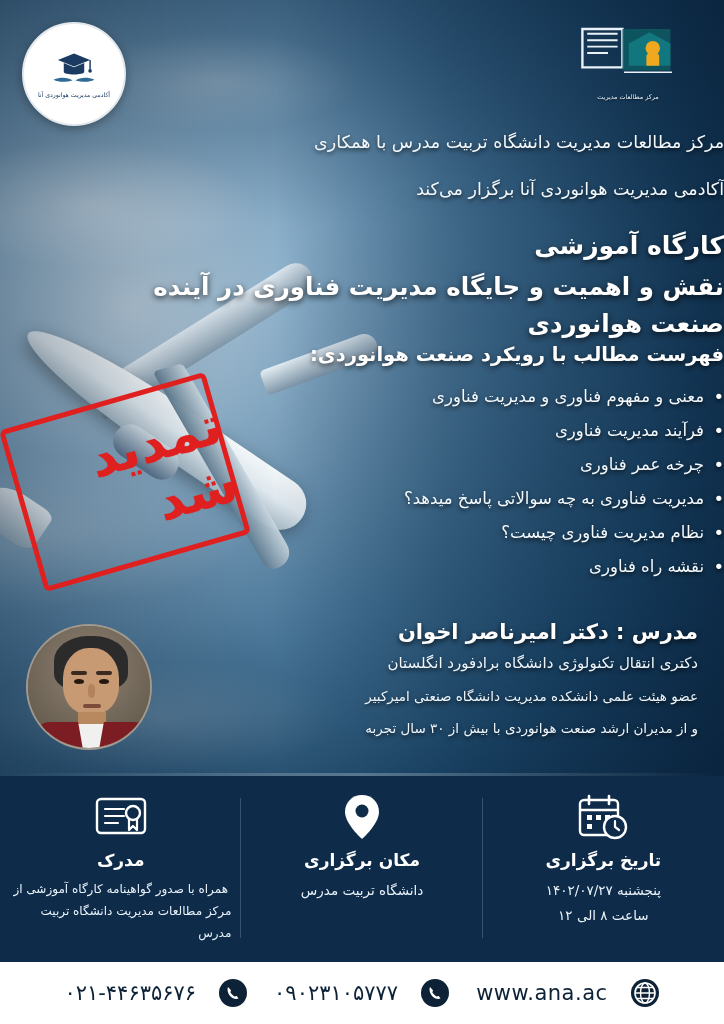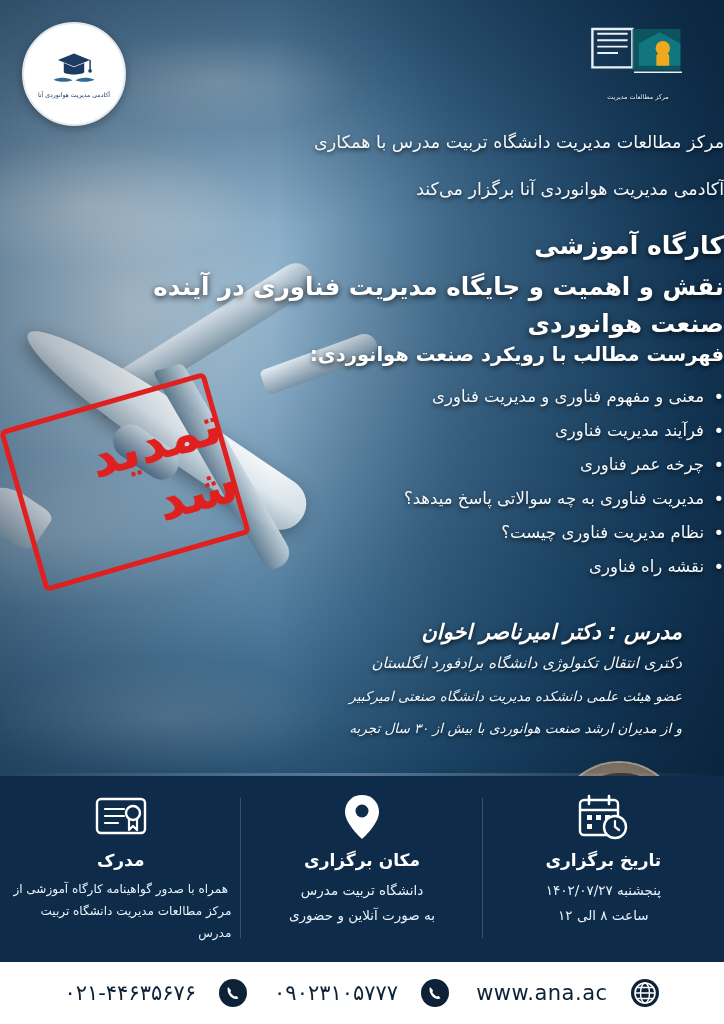--- a/index.html
+++ b/index.html
@@ -93,21 +93,21 @@
     width: 104px; height: 104px;
     background: #fff;
     border-radius: 50%;
     border: 2px solid #e3e8ec;
     display: flex; flex-direction: column; align-items: center; justify-content: center;
     box-shadow: 0 3px 10px rgba(0,0,0,0.3);
   }
   .logo-left .crest { width: 44px; height: 38px; }
   .logo-left .lbl { font-size: 6.2px; color: #1b3b63; margin-top: 3px; line-height: 1.5; text-align: center; }
   .logo-right {
-    position: absolute; right: 22px; top: 16px;
+    position: absolute; right: 32px; top: 16px;
     width: 128px; height: 104px;
     display: flex; flex-direction: column; align-items: center; justify-content: flex-start;
   }
   .logo-right .mark { width: 104px; height: 74px; }
   .logo-right .lbl { font-size: 6.4px; color: #eaf2f8; margin-top: 3px; line-height: 1.5; text-align: center; text-shadow: 0 1px 2px rgba(0,0,0,.6); }
 
   
   .content {
     position: absolute; right: 0; top: 126px;
     width: 640px;
@@ -163,25 +163,24 @@
   .stamp .txt {
     position: absolute; inset: 0;
     display: flex; align-items: center; justify-content: center;
     color: #e01f1f; font-size: 52px; font-weight: bold;
     letter-spacing: -1px;
     text-shadow: 0 0 1px rgba(224,31,31,.4);
   }
 
   
   .speaker {
-    position: absolute; right: 42px; top: 620px;
+    position: absolute; right: 26px; top: 620px;
     width: 672px;
-    display: flex; flex-direction: column; align-items: flex-start; gap: 16px;
+    display: flex; align-items: flex-start; gap: 16px;
     direction: rtl;
-    font-style: italic;
   }
   .speaker .texts { flex: 1; text-align: right; }
   .speaker .name {
     font-size: 21px; font-weight: bold; color: #ffffff;
     text-shadow: 0 2px 5px rgba(0,0,0,.75);
   }
   .speaker .l {
     font-size: 15px; color: #eef6fb; line-height: 1.95; margin-top: 5px;
     text-shadow: 0 2px 4px rgba(0,0,0,.7);
   }
@@ -365,21 +364,20 @@
 
     <div class="cell">
       <div class="ico">
         <svg width="40" height="50" viewBox="0 0 40 50">
           <path d="M20 3 C10 3 3 10.5 3 20 C3 32 20 47 20 47 C20 47 37 32 37 20 C37 10.5 30 3 20 3 Z" fill="#ffffff"></path>
           <circle cx="20" cy="19" r="6.5" fill="#0e2b4a"></circle>
         </svg>
       </div>
       <div class="h">مکان برگزاری</div>
       <div class="t">دانشگاه تربیت مدرس</div>
-      <div class="t">به صورت آنلاین و حضوری</div>
     </div>
 
     <div class="cell">
       <div class="ico">
         <svg width="54" height="46" viewBox="0 0 54 46">
           <rect x="3" y="5" width="48" height="34" rx="4" fill="none" stroke="#ffffff" stroke-width="2.4"></rect>
           <path d="M11 15 H30 M11 22 H30 M11 29 H24" stroke="#ffffff" stroke-width="2.2" stroke-linecap="round"></path>
           <circle cx="39" cy="19" r="7" fill="none" stroke="#ffffff" stroke-width="2.4"></circle>
           <path d="M35 25 L35 36 L39 32 L43 36 L43 25" fill="none" stroke="#ffffff" stroke-width="2.2" stroke-linejoin="round"></path>
         </svg>

